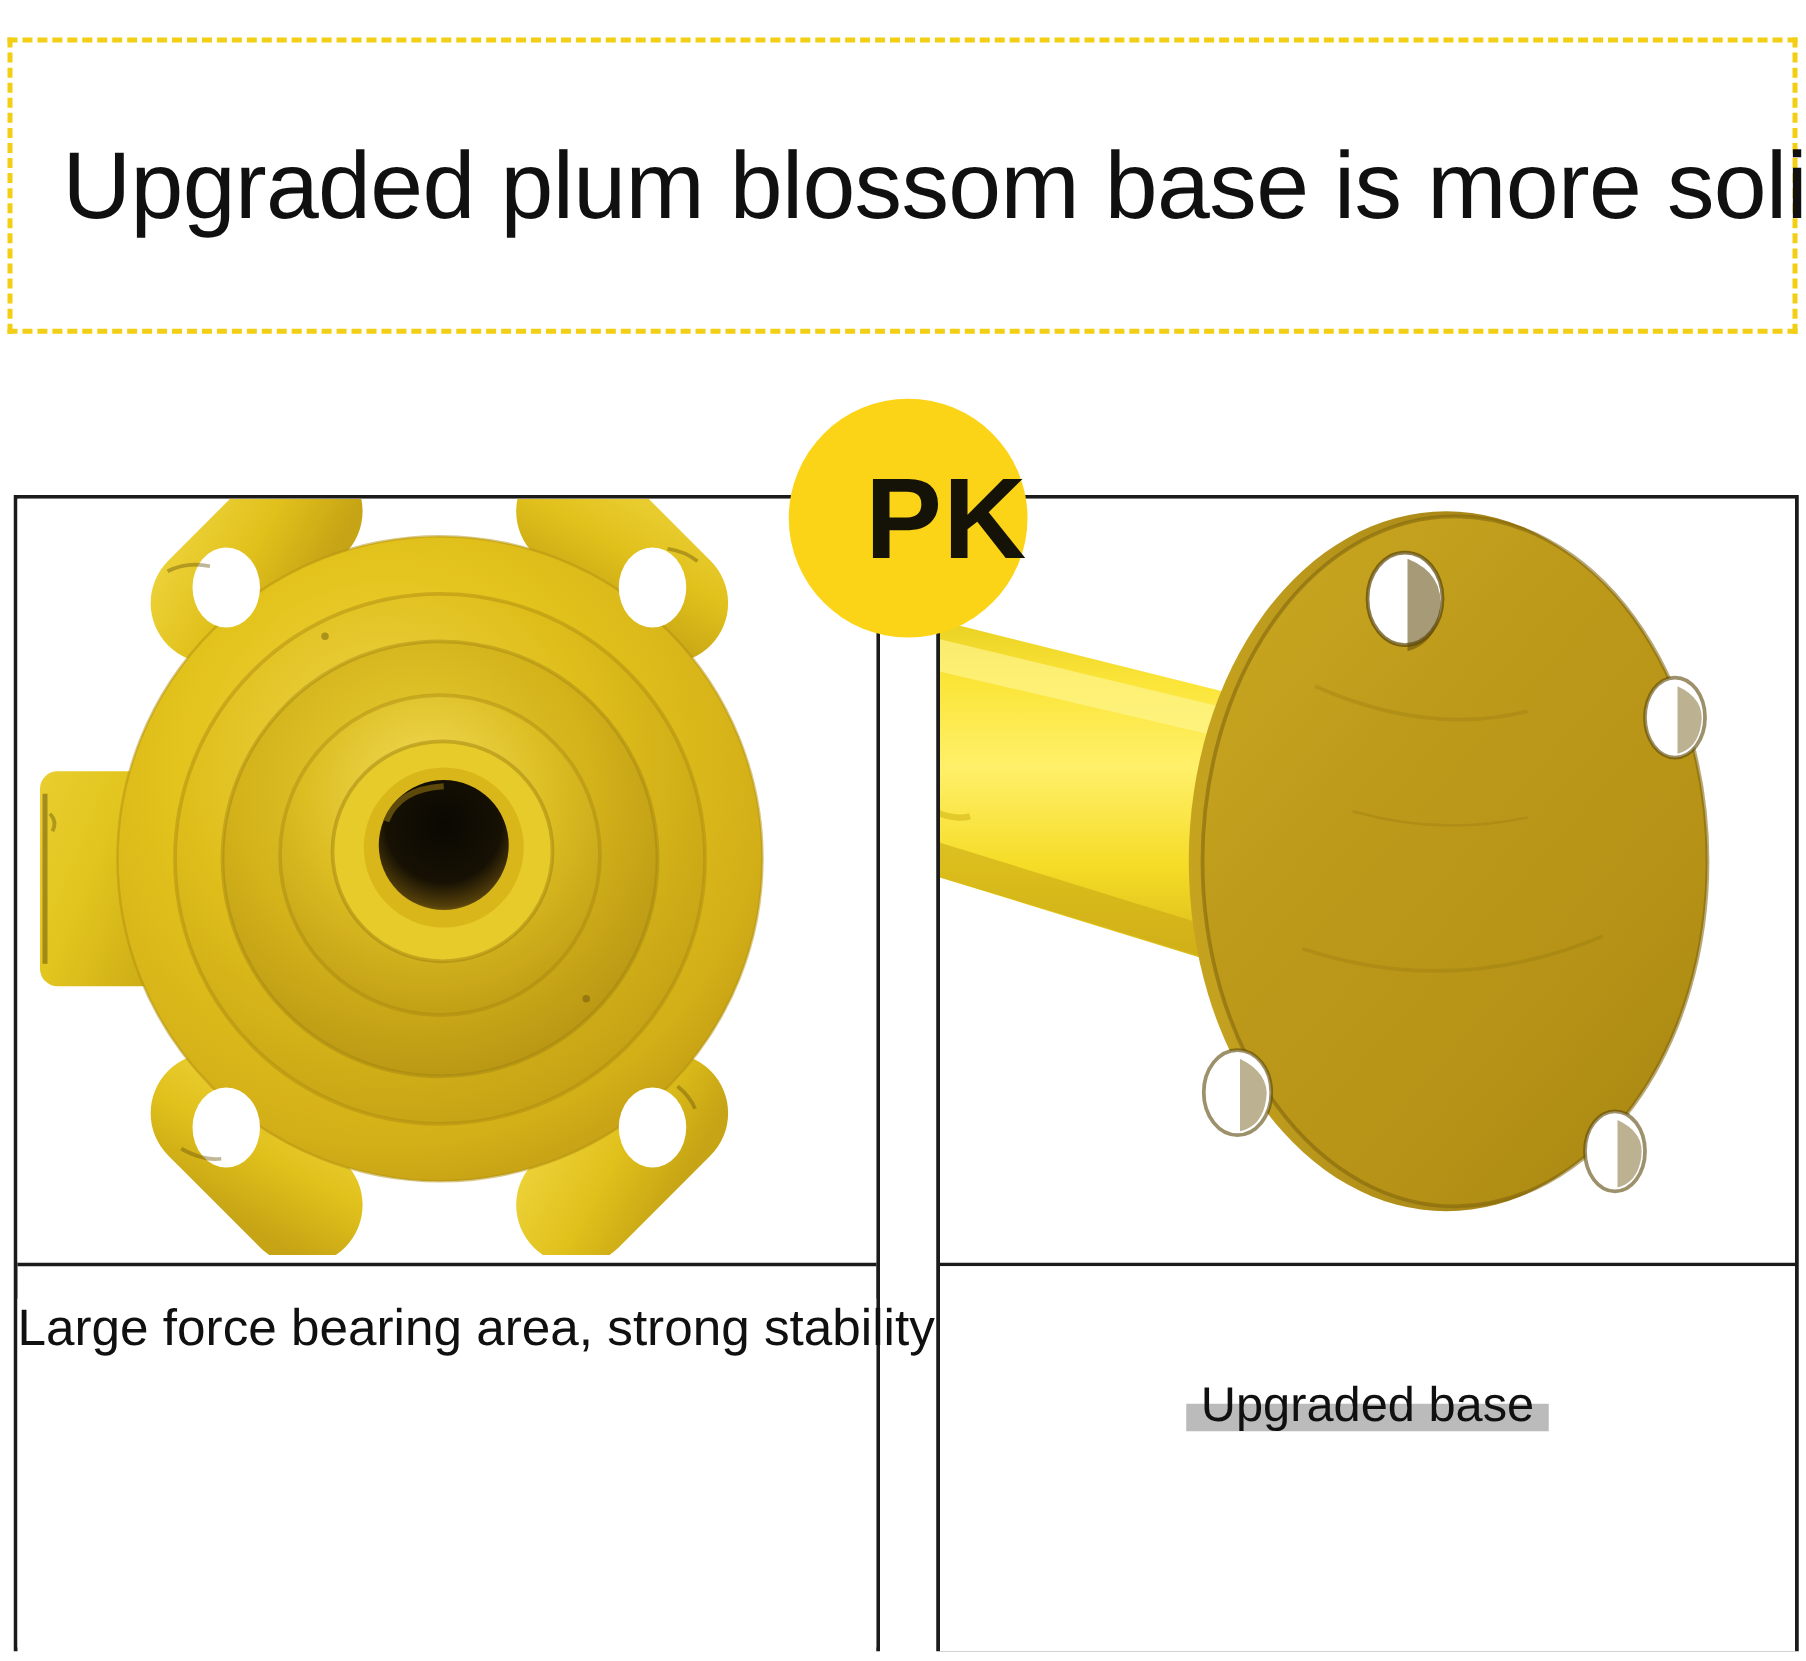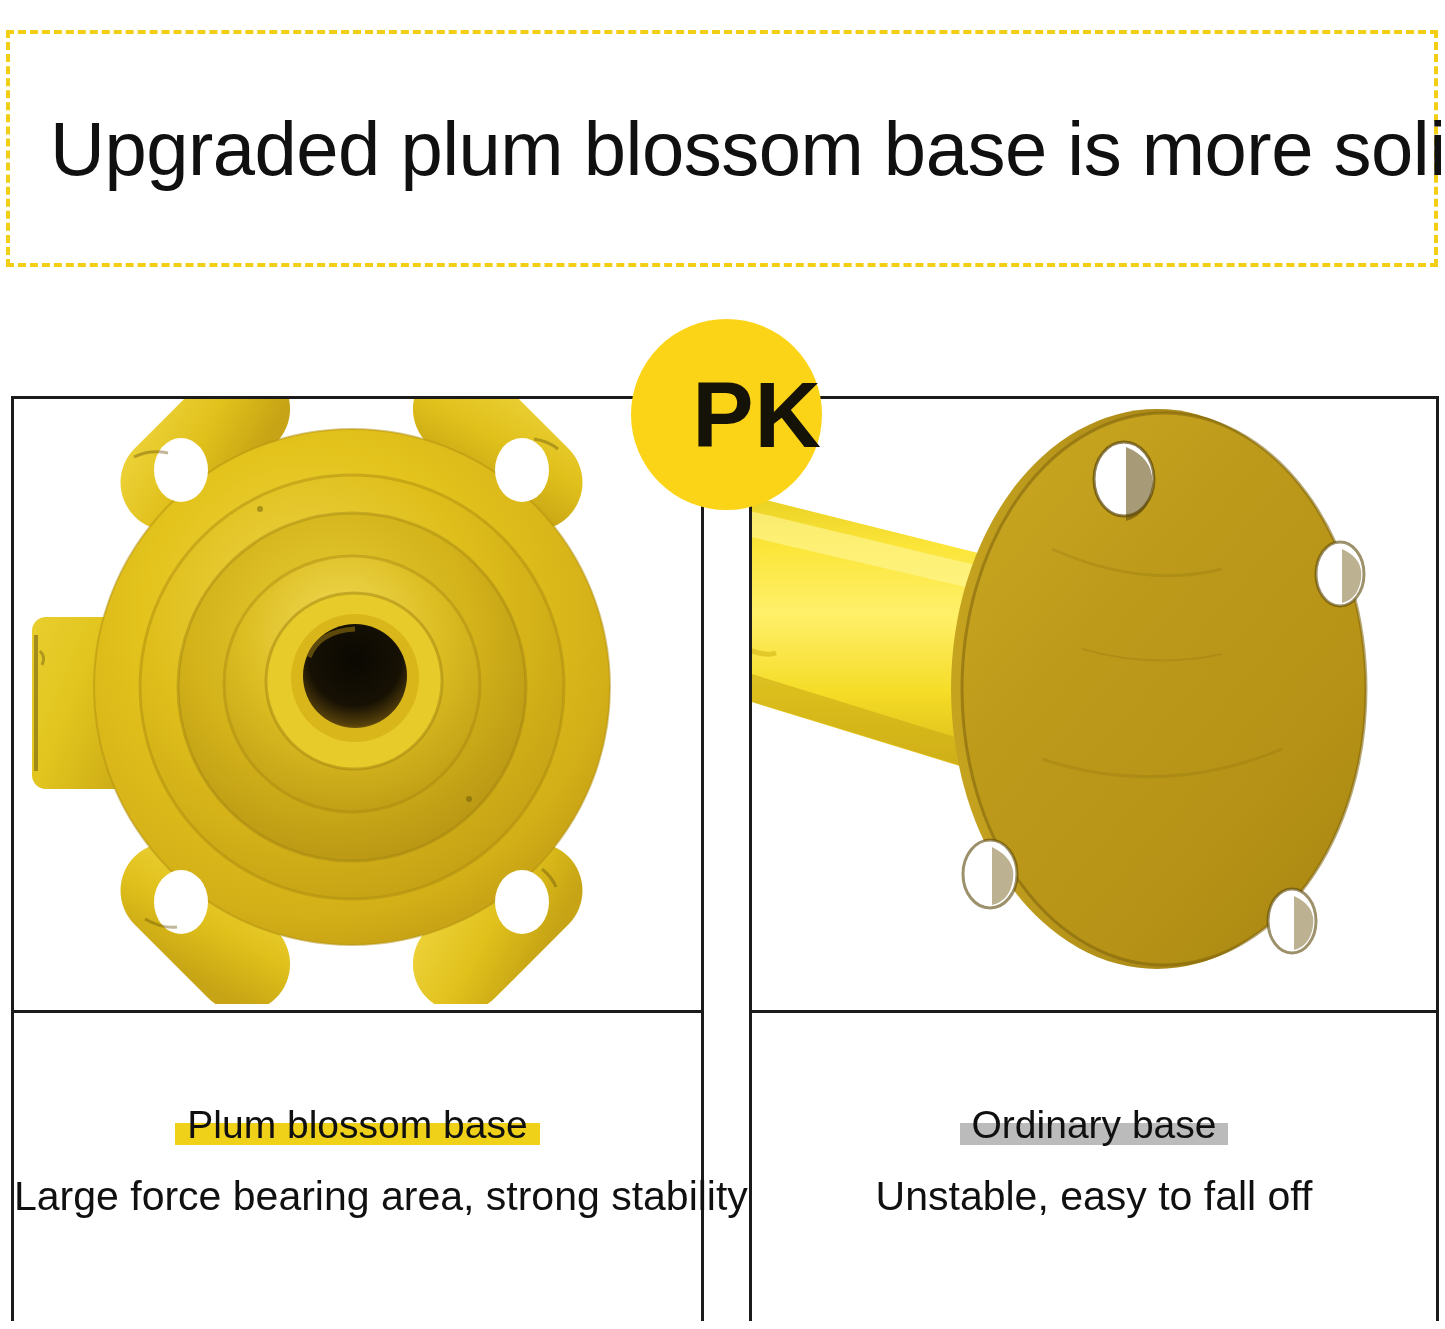--- a/index.html
+++ b/index.html
@@ -224,24 +224,20 @@
           <path d="M528,470 q10,8 14,18" stroke="#6A5409" stroke-width="3" fill="none"></path>
           <circle cx="246" cy="110" r="3" fill="#5E4A08"></circle>
           <circle cx="455" cy="400" r="3" fill="#5E4A08"></circle>
         </g>
       </svg>
     </div>
 
     <div class="panel-divider"></div>
 
     <div class="panel-caption">
-      <div class="caption-title-wrap">
-        <span class="caption-hl hl-yellow"></span>
-        <span class="caption-title">Plum blossom base</span>
-      </div>
       <div class="caption-sub">Large force bearing area, strong stability</div>
     </div>
   </div>
 
   <div class="panel panel-right">
 
     <div class="panel-media">
       <svg width="684" height="605" viewBox="0 0 684 605">
         <defs>
           <linearGradient id="tubeGrad" x1="0%" y1="0%" x2="0%" y2="100%">
@@ -305,23 +301,22 @@
           </g>
         </g>
       </svg>
     </div>
 
     <div class="panel-divider"></div>
 
     <div class="panel-caption">
       <div class="caption-title-wrap">
         <span class="caption-hl hl-gray"></span>
-        <span class="caption-title">Ordinary base</span>
+        <span class="caption-title">Upgraded base</span>
       </div>
-      <div class="caption-sub">Unstable, easy to fall off</div>
     </div>
   </div>
 
   <div class="pk-badge">
     <span class="pk-text">PK</span>
   </div>
 
 </div>
 
 </body></html>

